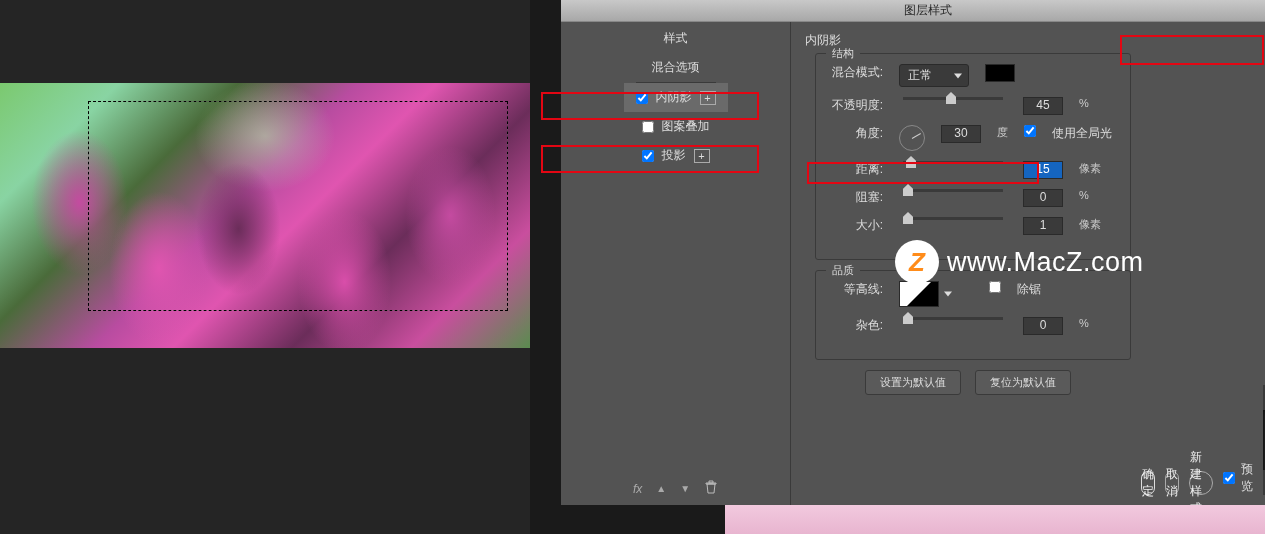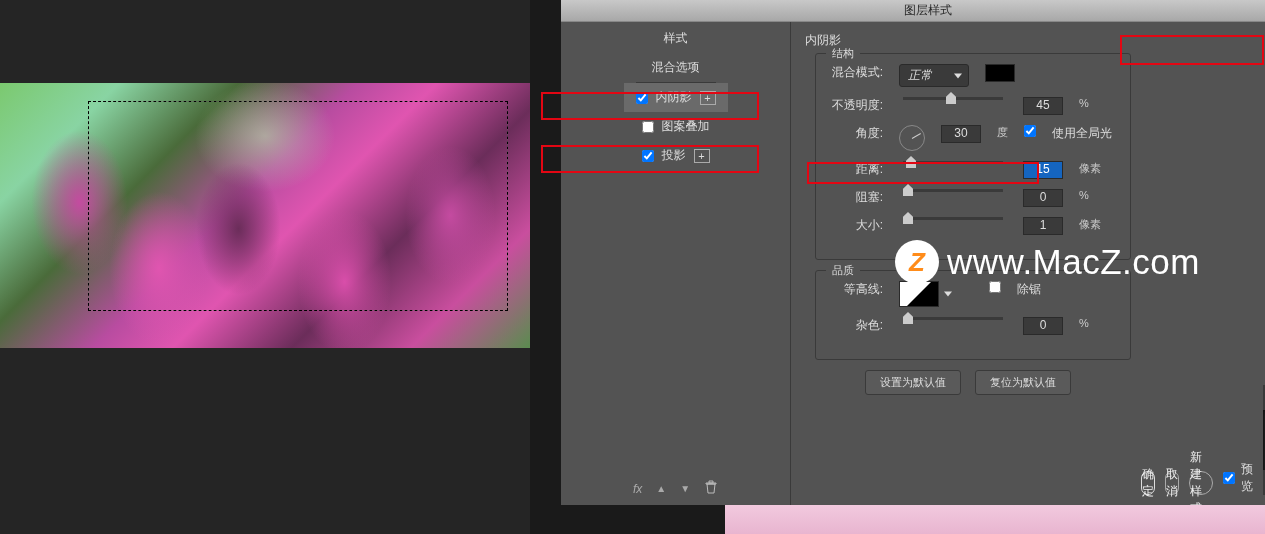--- a/index.html
+++ b/index.html
@@ -32,21 +32,21 @@
 .styles-footer .fx { font-style: italic; }
 .styles-footer .arrow { font-size: 10px; }
 .styles-footer .trash { margin-left: auto; }
 
 .settings-panel { flex: 1; padding: 10px 4px 10px 14px; color: #ddd; font-size: 12px; }
 .section-title { margin-bottom: 4px; }
 .fieldset { border: 1px solid #3a3a3a; border-radius: 3px; padding: 10px 12px 14px; margin-bottom: 10px; position: relative; margin-left: 10px; }
 .fieldset-legend { position: absolute; top: -8px; left: 10px; background: #535353; padding: 0 6px; font-size: 11px; }
 .form-row { display: flex; gap: 16px; margin-bottom: 10px; }
 .form-row .label { width: 55px; text-align: right; color: #ddd; }
-.select-box { background: #3a3a3a; border: 1px solid #2a2a2a; border-radius: 3px; padding: 2px 18px 2px 8px; color: #ddd; position: relative; min-width: 70px; font-style: italic; }
+.select-box { background: #3a3a3a; border: 1px solid #2a2a2a; border-radius: 3px; padding: 2px 18px 2px 8px; color: #ddd; position: relative; min-width: 70px; }
 .select-box::after { content: ""; position: absolute; right: 6px; top: 50%; transform: translateY(-50%); border-left: 4px solid transparent; border-right: 4px solid transparent; border-top: 5px solid #ddd; }
 .color-swatch { width: 30px; height: 18px; background: #000; border: 1px solid #2a2a2a; }
 .slider-track { width: 100px; height: 3px; background: #3a3a3a; position: relative; margin: 0 4px; }
 .slider-thumb { position: absolute; top: -5px; width: 10px; height: 12px; background: #ccc; clip-path: polygon(50% 0, 100% 40%, 100% 100%, 0 100%, 0 40%); }
 .num-input { width: 40px; height: 18px; background: #3a3a3a; border: 1px solid #2a2a2a; color: #ddd; text-align: center; font-size: 12px; }
 .num-input.selected { background: #1565c0; color: #fff; }
 .unit { color: #ccc; font-size: 11px; }
 .angle-dial { width: 26px; height: 26px; border: 1px solid #888; border-radius: 50%; position: relative; }
 .angle-dial::after { content: ""; position: absolute; left: 50%; top: 50%; width: 10px; height: 1px; background: #ccc; transform-origin: left; transform: rotate(-30deg); }
 .chk { width: 12px; height: 12px; }
@@ -57,21 +57,21 @@
 
 .right-buttons { width: 160px; padding: 14px 24px 10px 6px; display: flex; flex-direction: row; gap: 10px; align-items: flex-end; }
 .pill-btn { width: 130px; height: 24px; border: 1px solid #aaa; border-radius: 12px; background: transparent; color: #eee; font-size: 12px; display: flex; align-items: center; justify-content: center; cursor: pointer; }
 .pill-btn.primary { border-color: #ddd; }
 .preview-row { display: flex; align-items: center; gap: 6px; color: #ddd; font-size: 12px; margin-top: 4px; }
 .preview-box { width: 120px; height: 110px; background: #3a3a3a; margin-top: 6px; display: flex; align-items: center; justify-content: center; }
 .preview-inner { width: 50px; height: 60px; background: #2a2a2a; box-shadow: inset 2px 2px 4px rgba(0,0,0,0.6); }
 
 .watermark { position: absolute; left: 895px; top: 240px; display: flex; align-items: center; gap: 8px; pointer-events: none; }
 .watermark .z-badge { width: 44px; height: 44px; border-radius: 50%; background: #fff; display: flex; align-items: center; justify-content: center; color: #ff8c1a; font-weight: bold; font-size: 26px; font-style: italic; }
-.watermark .wm-text { color: #fff; font-size: 35px; letter-spacing: 0.5px; }
+.watermark .wm-text { color: #fff; font-size: 27px; letter-spacing: 0.5px; }
 
 .pink-strip { position: absolute; left: 725px; top: 505px; width: 540px; height: 29px; background: linear-gradient(#f2c9de, #e8b5d0); }
 </style>
 </head>
 <body>
 
 <div class="canvas-area">
   <div class="image-frame">
     <div class="tulip-image"></div>
   </div>

